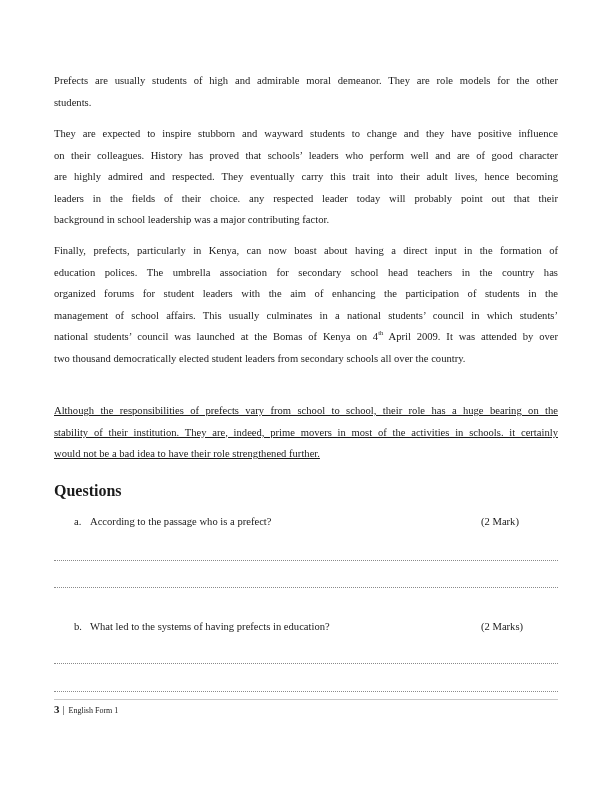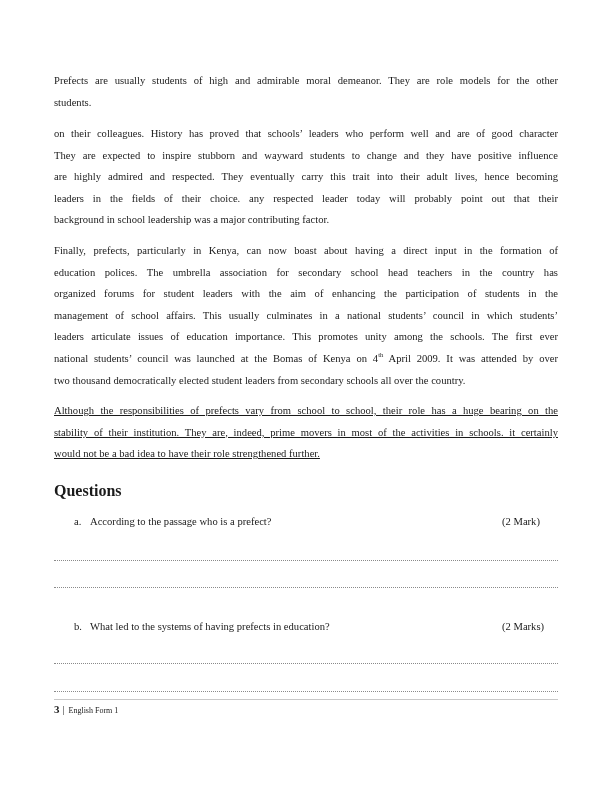--- a/index.html
+++ b/index.html
@@ -7,53 +7,52 @@
          font-family:"Liberation Serif", "DejaVu Serif", serif; color:#1a1a1a; }
   .page { position:absolute; left:0; top:0; width:612px; height:792px; background:#fff; }
   .para { position:absolute; left:54px; width:504px; font-size:10.6px; line-height:21.6px;
           text-align:justify; margin:0; }
   .para .line { display:block; text-align-last:justify; white-space:nowrap; }
   .para .line.last { text-align-last:left; }
   .heading { position:absolute; left:54px; font-size:16px; font-weight:bold; }
   .q { position:absolute; left:54px; width:504px; font-size:10.6px; }
   .q .letter { position:absolute; left:20px; }
   .q .text { position:absolute; left:36px; }
-  .q .marks { position:absolute; left:427px;margin-left:21px; }
+  .q .marks { position:absolute; left:427px; }
   .dots { position:absolute; left:54px; width:504px; height:0;
           border-top:1px dotted #8a8a8a; }
   .footer-rule { position:absolute; left:54px; width:504px; top:699px; height:0; border-top:1px solid #c8c8c8; }
   .footer { position:absolute; left:54px; top:703px; font-size:8px; }
   .footer .num { font-weight:bold; font-size:11px; }
   .footer .sep { font-size:10px; margin:0 2px 0 1px; }
   sup { font-size:6.5px; line-height:0; }
 </style>
 </head>
 <body>
 
 <div class="page">
 
   <p class="para" style="top:70px;">
     <span class="line">Prefects are usually students of high and admirable moral demeanor. They are role models for the other</span>
     <span class="line last">students.</span>
   </p>
 
   <p class="para" style="top:123px;">
+    <span class="line">They are expected to inspire stubborn and wayward students to change and they have positive influence</span>
     <span class="line">on their colleagues. History has proved that schools’ leaders who perform well and are of good character</span>
-    <span class="line">They are expected to inspire stubborn and wayward students to change and they have positive influence</span>
     <span class="line">are highly admired and respected. They eventually carry this trait into their adult lives, hence becoming</span>
     <span class="line">leaders in the fields of their choice. any respected leader today will probably point out that their</span>
     <span class="line last">background in school leadership was a major contributing factor.</span>
   </p>
 
   <p class="para" style="top:240px;">
     <span class="line">Finally, prefects, particularly in Kenya, can now boast about having a direct input in the formation of</span>
     <span class="line">education polices. The umbrella association for secondary school head teachers in the country has</span>
     <span class="line">organized forums for student leaders with the aim of enhancing the participation of students in the</span>
     <span class="line">management of school affairs. This usually culminates in a national students’ council in which students’</span>
-    <span class="line">leaders articulate issues of education importance. This promotes unity among the schools. The first ever</span>
     <span class="line"><span>national students’ council was launched at the Bomas of Kenya on 4</span><sup>th</sup><span> April 2009. It was attended by over</span></span>
     <span class="line last">two thousand democratically elected student leaders from secondary schools all over the country.</span>
   </p>
 
   <p class="para" style="top:400px;text-decoration:underline;">
     <span class="line">Although the responsibilities of prefects vary from school to school, their role has a huge bearing on the</span>
     <span class="line">stability of their institution. They are, indeed, prime movers in most of the activities in schools. it certainly</span>
     <span class="line last">would not be a bad idea to have their role strengthened further.</span>
   </p>
 

